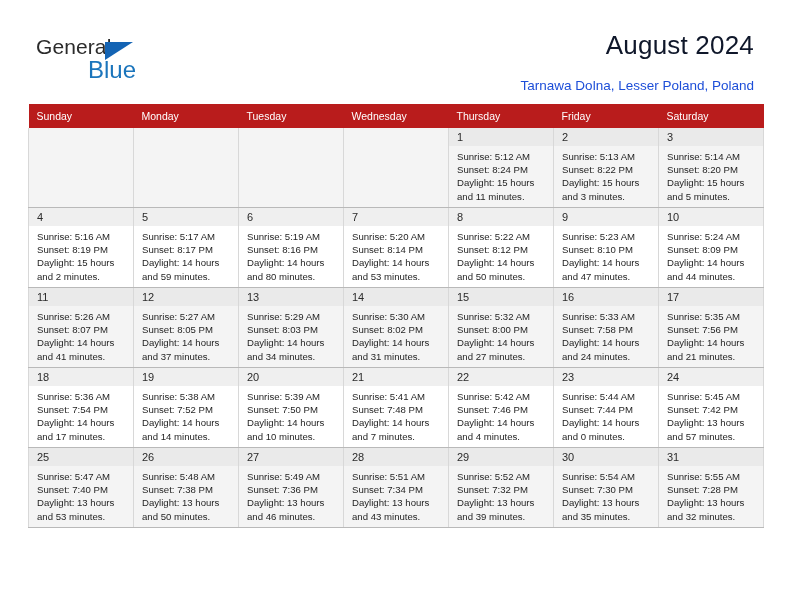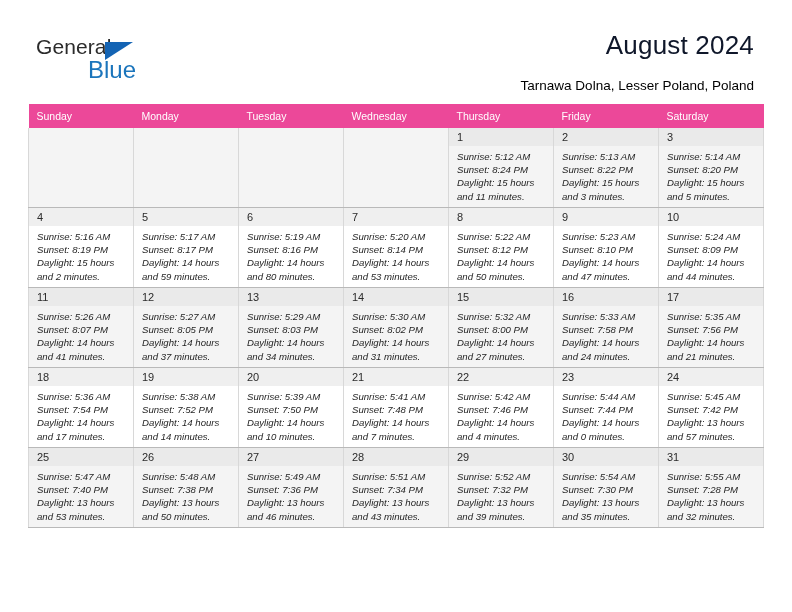--- a/index.html
+++ b/index.html
@@ -72,36 +72,36 @@
     font-weight: normal;
     letter-spacing: 0.2px;
     text-align: right;
     white-space: nowrap;
   }
   .subtitle {
     position: absolute;
     right: 38px;
     top: 78px;
     font-size: 13.5px;
-    color: #000000;
+    color: #1d4ed8;
     text-align: center;
     white-space: nowrap;
   }
 
   
   .calendar {
     position: absolute;
     left: 28px;
     top: 104px;
     width: 736px;
     border-collapse: collapse;
     table-layout: fixed;
   }
   .calendar th {
-    background: #ec4899;
+    background: #b91c1c;
     color: #ffffff;
     font-size: 10.5px;
     font-weight: normal;
     text-align: left;
     padding: 6px 0 6px 8px;
     height: 10px;
     border: none;
   }
   .calendar td {
     vertical-align: top;
@@ -127,21 +127,20 @@
     color: #2b2b2b;
     padding: 3px 0 3px 8px;
     background: #efefef;
     line-height: 12px;
   }
   tr.week-alt .daynum {
     background: #eaeaea;
   }
   .daylines {
     padding: 4px 6px 0 8px;
-    font-style: italic;
   }
   .daylines div {
     font-size: 9.6px;
     line-height: 13.2px;
     color: #1f1f1f;
     white-space: nowrap;
   }
   .cellpad-empty { height: 79px; }
 </style>
 </head>

